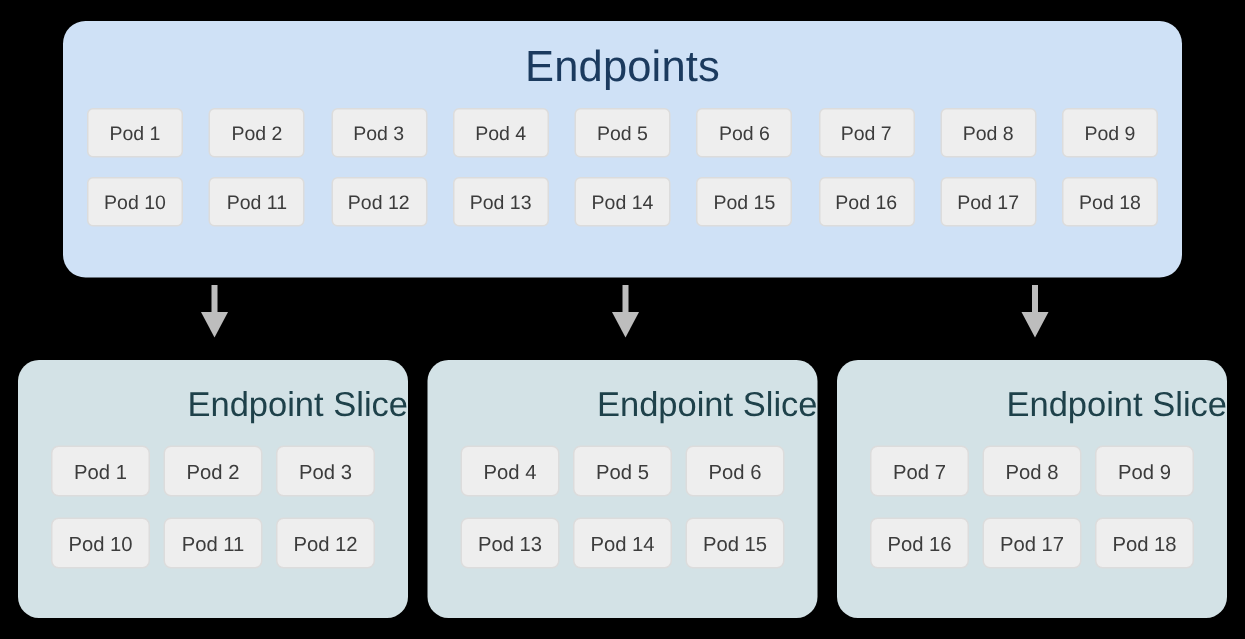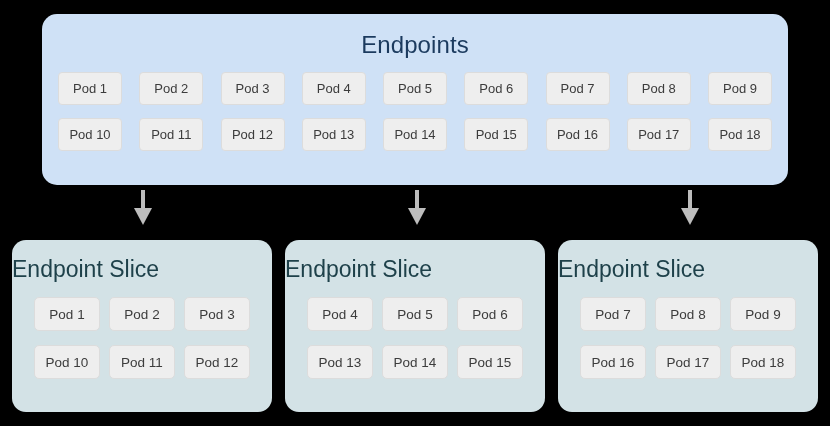--- a/index.html
+++ b/index.html
@@ -36,21 +36,21 @@
     border-radius: 15px;
     box-sizing: border-box;
   }
 
   .endpoints-title {
     position: absolute;
     left: 0;
     top: 16px;
     width: 100%;
     text-align: center;
-    font-size: 24px;
+    font-size: 29px;
     color: #1b3a5e;
     letter-spacing: 0.1px;
     line-height: 30px;
   }
 
   .endpoints-grid {
     position: absolute;
     left: 16px;
     top: 58px;
     width: 714px;
@@ -105,21 +105,21 @@
   }
   .slice-1 { left: 12px; }
   .slice-2 { left: 285px; }
   .slice-3 { left: 558px; }
 
   .slice-title {
     position: absolute;
     left: 0;
     top: 14px;
     width: 100%;
-    text-align: left;
+    text-align: right;
     font-size: 23px;
     color: #1e414a;
     line-height: 30px;
   }
 
   .slice-grid {
     position: absolute;
     left: 22px;
     top: 57px;
     width: 216px;

